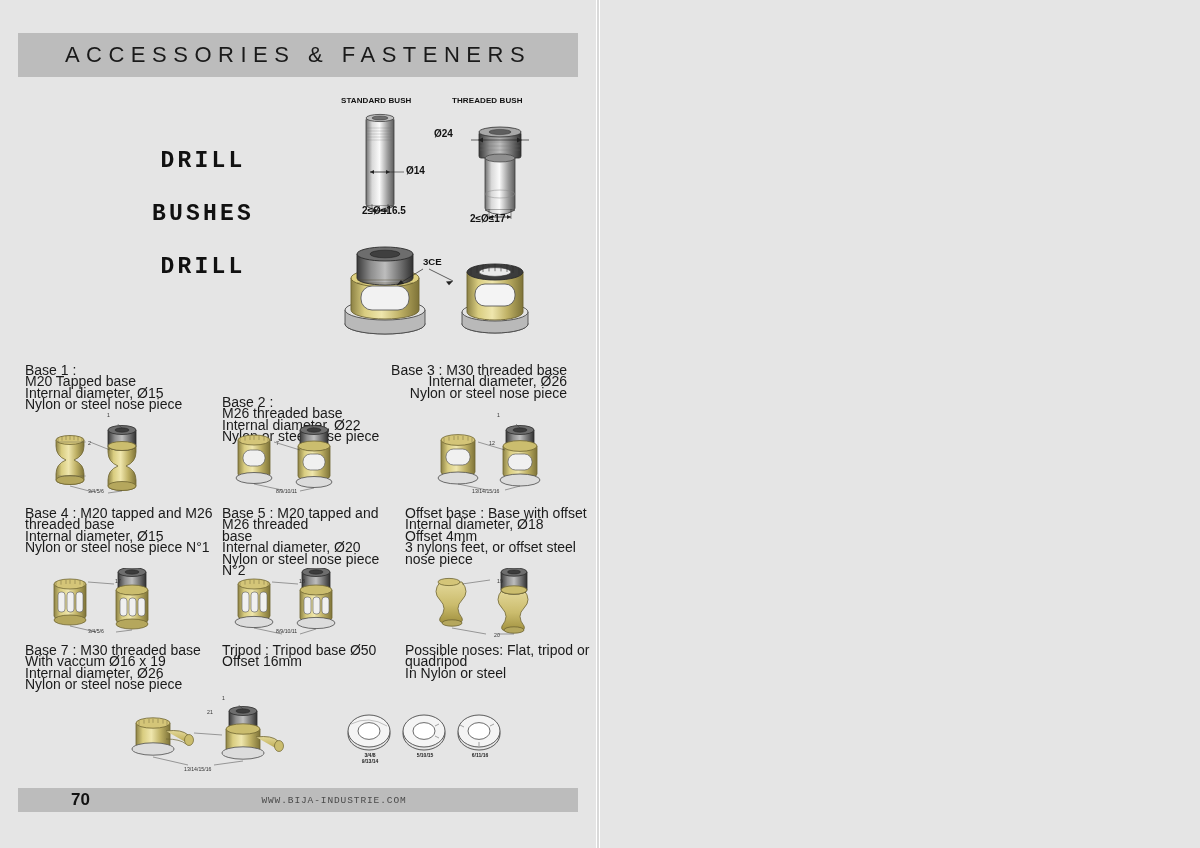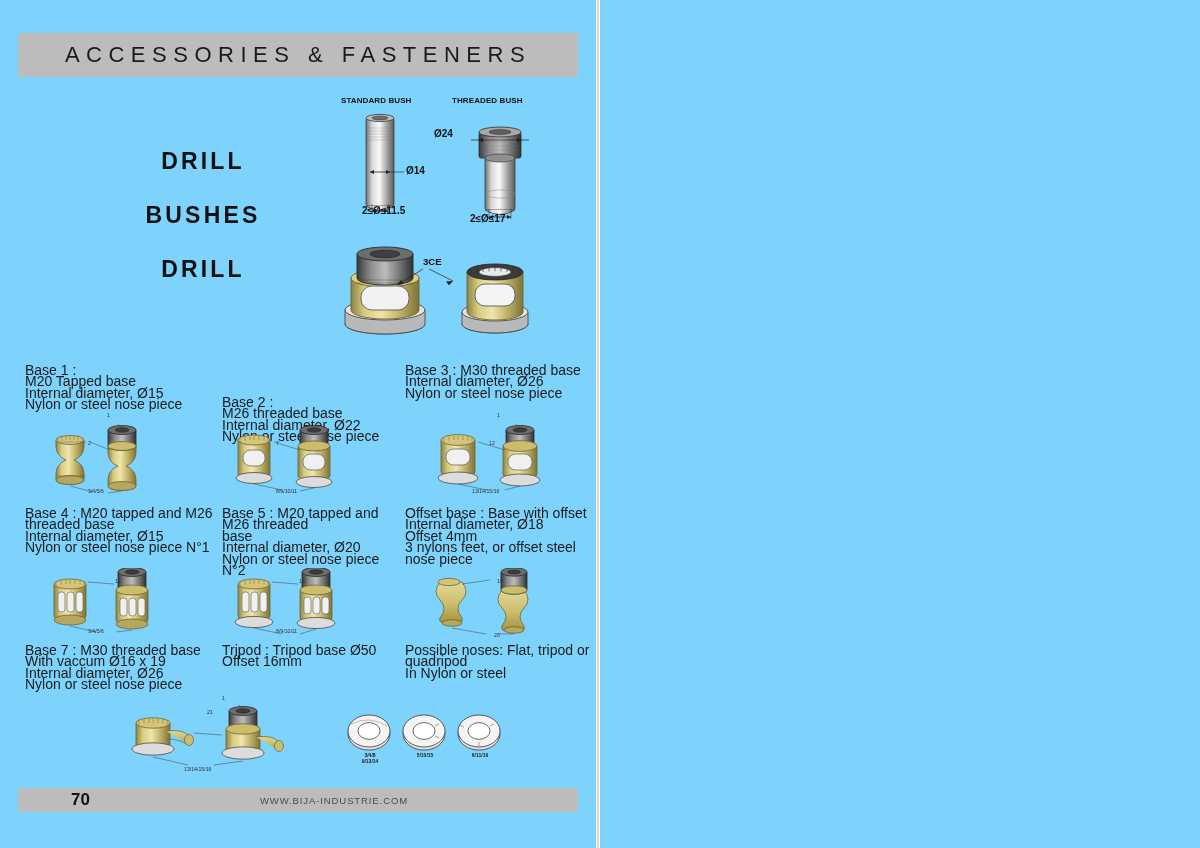--- a/index.html
+++ b/index.html
@@ -5,21 +5,21 @@
   * { box-sizing: border-box; margin: 0; padding: 0; }
   html, body {
     width: 1200px; height: 848px;
     background: #ffffff;
     font-family: "Liberation Sans", sans-serif;
     overflow: hidden;
   }
   .spread { position: relative; width: 1200px; height: 848px; background:#fff; }
 
   
-  .page { position: absolute; top: 0; height: 848px; background:#7dd3fc; }
+  .page { position: absolute; top: 0; height: 848px; background:#e5e5e5; }
   .page-left  { left: 0;   width: 596px; }
   .page-right { left: 600px; width: 600px; }
   .gutter { position:absolute; left:597px; top:0; width:2px; height:848px;
             background:#d9d9d9; }
 
   
   .hdr-bar {
     position: absolute; height: 44px; background: #bcbcbc;
     display: flex; align-items: center; justify-content: center;
   }
@@ -29,27 +29,27 @@
   }
   .hdr-left  { left: 18px;  width: 560px; top: 33px; }
 
   
   .ftr-bar {
     position: absolute; height: 24px; background: #bcbcbc;
     display: flex; align-items: center; top: 788px;
   }
   .ftr-left  { left: 18px;  width: 560px; }
   .ftr-pageno { font-size: 17px; color:#111; font-weight:600; width:72px; text-align:right; padding-left:18px;}
-  .ftr-url { flex:1; text-align:center; font-size:9.5px; letter-spacing:.9px; color:#4a4a4a; }
+  .ftr-url { flex:1; text-align:center; font-size:9.5px; letter-spacing:.9px; color:#4a4a4a;font-family:Liberation Mono, monospace; }
 
   
   .big-title { position:absolute; left:108px; top:148px; width:190px; }
   .big-title div {
     font-size: 23px; font-weight: 700; letter-spacing: 3.2px;
-    color:#111; margin-bottom: 27px; text-align:center;
+    color:#111; margin-bottom: 27px; text-align:center;font-family:Liberation Mono, monospace;
   }
 
   
   .tp-label { position:absolute; font-size:8px; font-weight:700; color:#111; letter-spacing:.1px; }
 
   
   .dim { position:absolute; font-weight:700; color:#111; font-size:10px; white-space:nowrap;}
   .tiny-num { position:absolute; font-size:5.2px; color:#333; white-space:nowrap;}
   .tiny-lbl { position:absolute; font-size:5px; color:#222; white-space:nowrap; font-weight:600;}
 
@@ -125,21 +125,21 @@
       <path d="M18 60 l4 -2 v4 z" fill="#222"></path>
         <path d="M38 60 l-4 -2 v4 z" fill="#222"></path>
       <line x1="38" y1="60" x2="52" y2="60" stroke="#222" stroke-width="0.6"></line>
       <line x1="20" y1="99" x2="36" y2="99" stroke="#222" stroke-width="0.8"></line>
       <path d="M20 99 l4 -2 v4 z" fill="#222"></path>
         <path d="M36 99 l-4 -2 v4 z" fill="#222"></path>
       <line x1="20" y1="92" x2="20" y2="101" stroke="#222" stroke-width="0.5"></line>
       <line x1="36" y1="92" x2="36" y2="101" stroke="#222" stroke-width="0.5"></line>
     </svg>
     <div class="dim" style="left:406px; top:165px;">Ø14</div>
-    <div class="dim" style="left:362px; top:205px;">2≤Ø≤11.5</div>
+    <div class="dim" style="left:362px; top:205px;">2≤Ø≤16.5</div>
 
     <svg class="art" style="left:465px; top:118px;" width="78" height="110">
       <rect x="20" y="36" width="30" height="56" rx="2" fill="url(#gSteel)" stroke="#3d3d3d" stroke-width="0.8"></rect>
       <rect x="14" y="14" width="42" height="26" rx="2" fill="url(#gSteelDark)" stroke="#2e2e2e" stroke-width="0.8"></rect>
       <ellipse cx="35" cy="14" rx="21" ry="5" fill="#a8a8a8" stroke="#2e2e2e" stroke-width="0.8"></ellipse>
       <ellipse cx="35" cy="14" rx="11" ry="2.6" fill="#5e5e5e" stroke="#333" stroke-width="0.5"></ellipse>
       <g stroke="#6d6d6d" stroke-width="0.35" opacity="0.8">
         <line x1="15" y1="20" x2="55" y2="20"></line>
           <line x1="15" y1="24" x2="55" y2="24"></line>
         <line x1="15" y1="28" x2="55" y2="28"></line>
@@ -204,21 +204,21 @@
     </svg>
 
     <div class="basedesc" style="left:25px; top:365px; width:170px;">Base 1 :
 M20 Tapped base
 Internal diameter, Ø15
 Nylon or steel nose piece</div>
     <div class="basedesc" style="left:222px; top:365px; width:170px;margin-top:32px;">Base 2 :
 M26 threaded base
 Internal diameter, Ø22
 Nylon or steel nose piece</div>
-    <div class="basedesc" style="left:405px; top:365px; width:185px;">Base 3 : M30 threaded base
+    <div class="basedesc" style="left:382px; top:365px; width:185px;text-align:right;">Base 3 : M30 threaded base
             Internal diameter, Ø26
             Nylon or steel nose piece</div>
 
     <svg class="art" style="left:38px; top:424px;" width="165" height="72">
 
       <path d="M18 16 v6 q0 10 10 14 q-10 4 -10 14 v6 a14 4.5 0 0 0 28 0 v-6 q0 -10 -10 -14 q10 -4 10 -14 v-6 z" fill="url(#gBrass)" stroke="#6e6431" stroke-width="0.8"></path>
       <ellipse cx="32" cy="16" rx="14" ry="4.5" fill="#d4c578" stroke="#6e6431" stroke-width="0.8"></ellipse>
       <g stroke="#5c5430" stroke-width="0.4">
         <line x1="20" y1="14" x2="20" y2="18"></line>
           <line x1="24" y1="12.6" x2="24" y2="16.6"></line>

